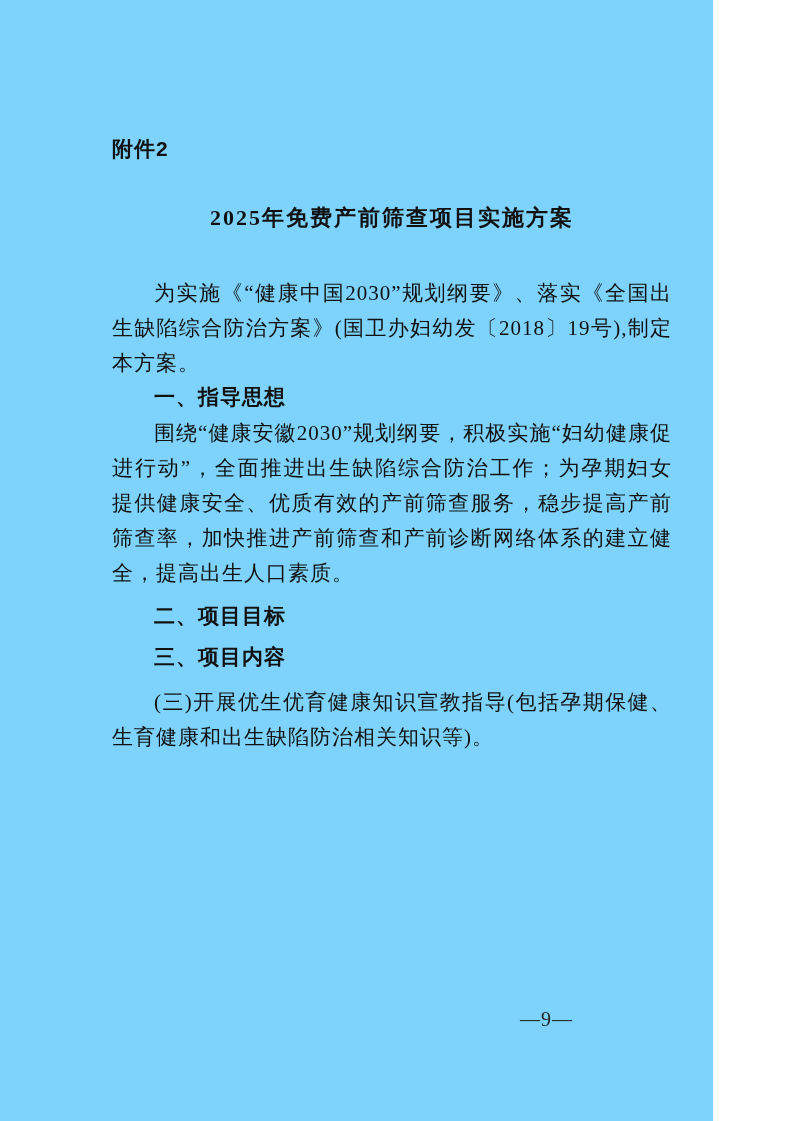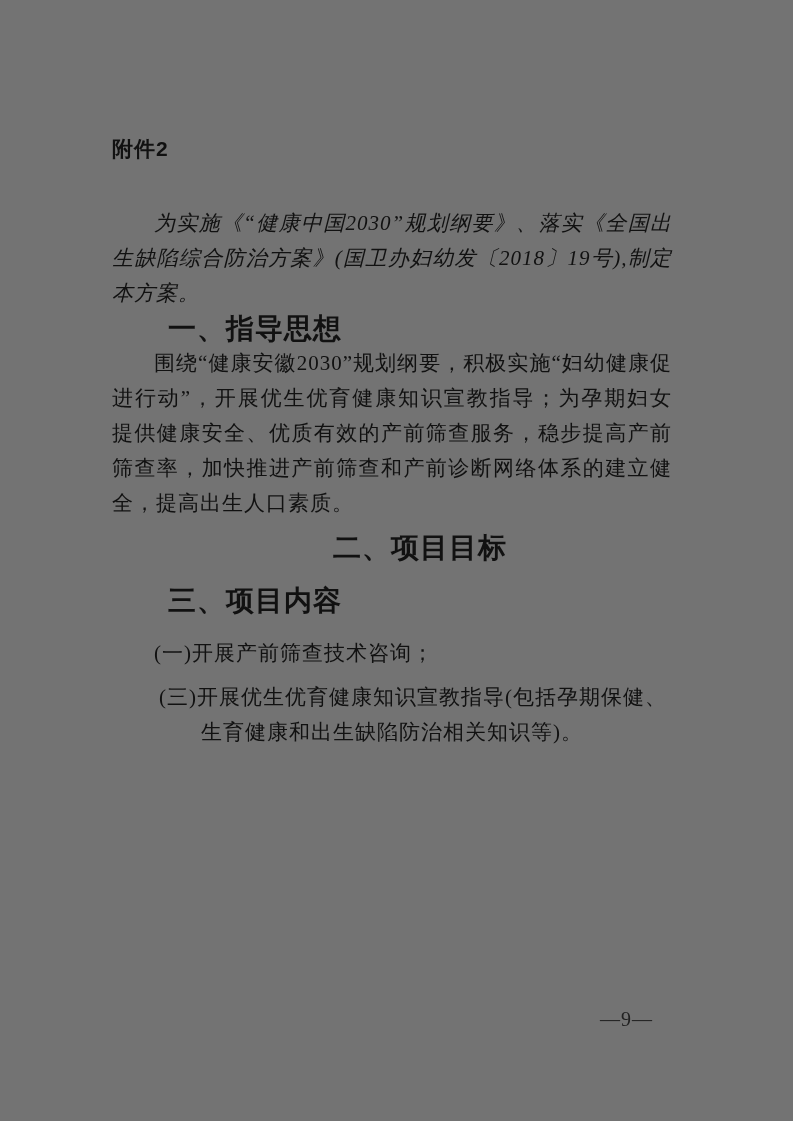--- a/index.html
+++ b/index.html
@@ -1,22 +1,22 @@
 <!DOCTYPE html>
 <html><head>
 <meta charset="utf-8">
 <style>
   * { box-sizing: border-box; }
   html, body { margin: 0; padding: 0; background: #ffffff; }
 
   .page {
     position: relative;
-    width: 793px;
+    width: 713px;
     height: 1121px;
-    background: #737373;
+    background: #7dd3fc;
     color: #111111;
     font-family: "Liberation Serif", serif;
     overflow: hidden;
   }
 
   .content {
     position: absolute;
     left: 112px;
     top: 0;
     width: 560px;
@@ -43,67 +43,67 @@
 
   .para {
     margin: 0;
     font-size: 21px;
     line-height: 35px;
     text-align: justify;
     text-indent: 2em;
     letter-spacing: 1px;
   }
 
-  .intro { margin-top: 44px; font-style: italic; }
+  .intro { margin-top: 44px; }
 
   .heading {
     margin: 0;
-    font-family: Liberation Serif, serif;
+    font-family: Liberation Mono, monospace;
     font-weight: bold;
-    font-size: 28px;
+    font-size: 21px;
     line-height: 35px;
     text-indent: 2em;
     letter-spacing: 1px;
   }
 
-  .mt-sm { margin-top: 18px; }
-  .mt-md { margin-top: 9px; text-align: center; }
+  .mt-sm { margin-top: 6px; }
+  .mt-md { margin-top: 9px; }
 
   .page-number {
     position: absolute;
     top: 1008px;
     right: 140px;
     font-family: "Liberation Serif", serif;
     font-size: 20px;
     letter-spacing: 1px;
     color: #222222;
   }
 </style>
 </head>
 <body>
 
 <div class="page">
   <div class="content">
 
     <div class="attachment">附件2</div>
 
+    <h1 class="title">2025年免费产前筛查项目实施方案</h1>
 
     <p class="para intro">为实施《“健康中国2030”规划纲要》、落实《全国出生缺陷综合防治方案》(国卫办妇幼发〔2018〕19号),制定本方案。</p>
 
     <h2 class="heading">一、指导思想</h2>
 
-    <p class="para">围绕“健康安徽2030”规划纲要，积极实施“妇幼健康促进行动”，开展优生优育健康知识宣教指导；为孕期妇女提供健康安全、优质有效的产前筛查服务，稳步提高产前筛查率，加快推进产前筛查和产前诊断网络体系的建立健全，提高出生人口素质。</p>
+    <p class="para">围绕“健康安徽2030”规划纲要，积极实施“妇幼健康促进行动”，全面推进出生缺陷综合防治工作；为孕期妇女提供健康安全、优质有效的产前筛查服务，稳步提高产前筛查率，加快推进产前筛查和产前诊断网络体系的建立健全，提高出生人口素质。</p>
 
     <h2 class="heading mt-md">二、项目目标</h2>
 
 
 
     <h2 class="heading mt-sm">三、项目内容</h2>
 
-    <p class="para mt-sm">(一)开展产前筛查技术咨询；</p>
 
 
     <p class="para mt-md">(三)开展优生优育健康知识宣教指导(包括孕期保健、生育健康和出生缺陷防治相关知识等)。</p>
 
   </div>
 
   <div class="page-number">—9—</div>
 </div>
 
 </body></html>

